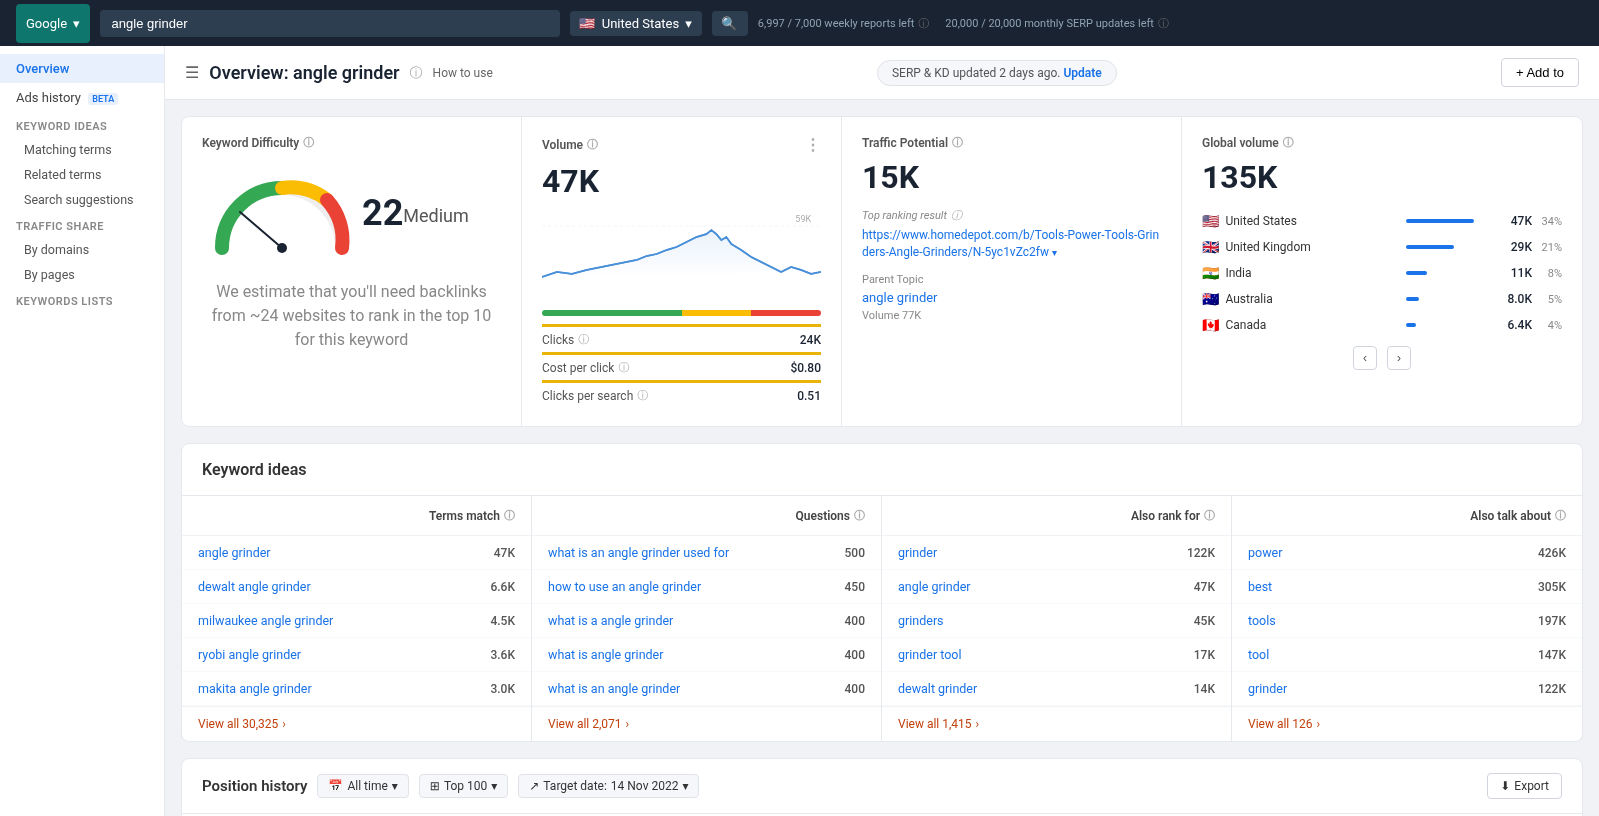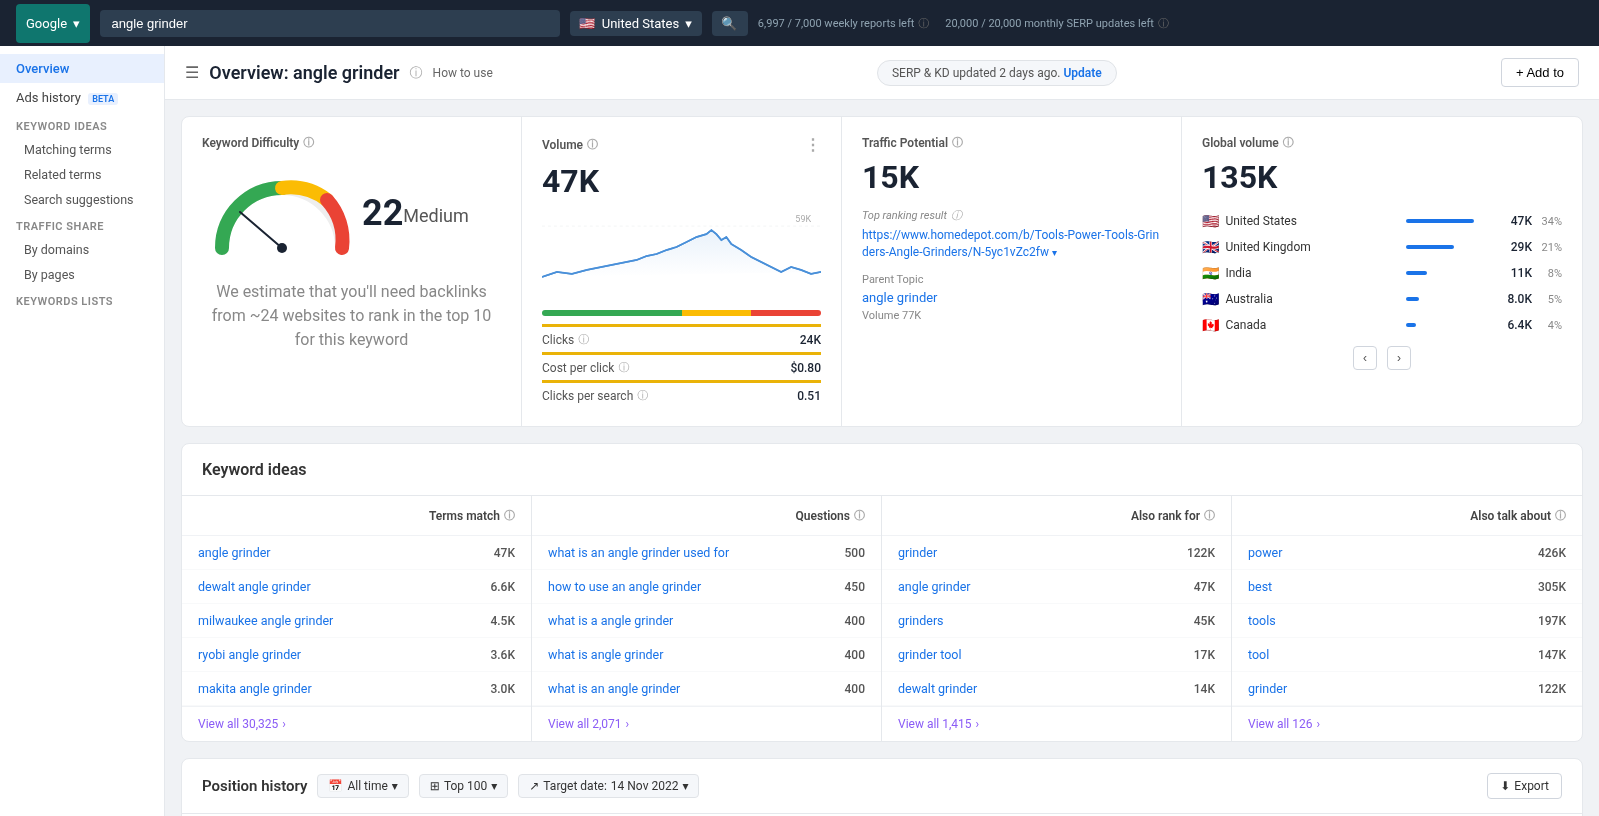--- a/index.html
+++ b/index.html
@@ -307,21 +307,21 @@
       border-bottom: 1px solid #f8f9fa;
       font-size: 12.5px;
     }
     .ki-row:last-of-type { border-bottom: none; }
     .ki-link { color: #1a73e8; cursor: pointer; text-decoration: none; }
     .ki-volume { color: #555; font-size: 12px; font-weight: 500; }
     .view-all-row {
       padding: 10px 16px;
       border-top: 1px solid #f0f2f5;
       font-size: 12px;
-      color: #8b5cf6;
+      color: #c2410c;
       cursor: pointer;
       display: flex;
       align-items: center;
       gap: 4px;
     }
 
     
     .position-history-section {
       margin: 0 16px 16px;
       background: #fff;

